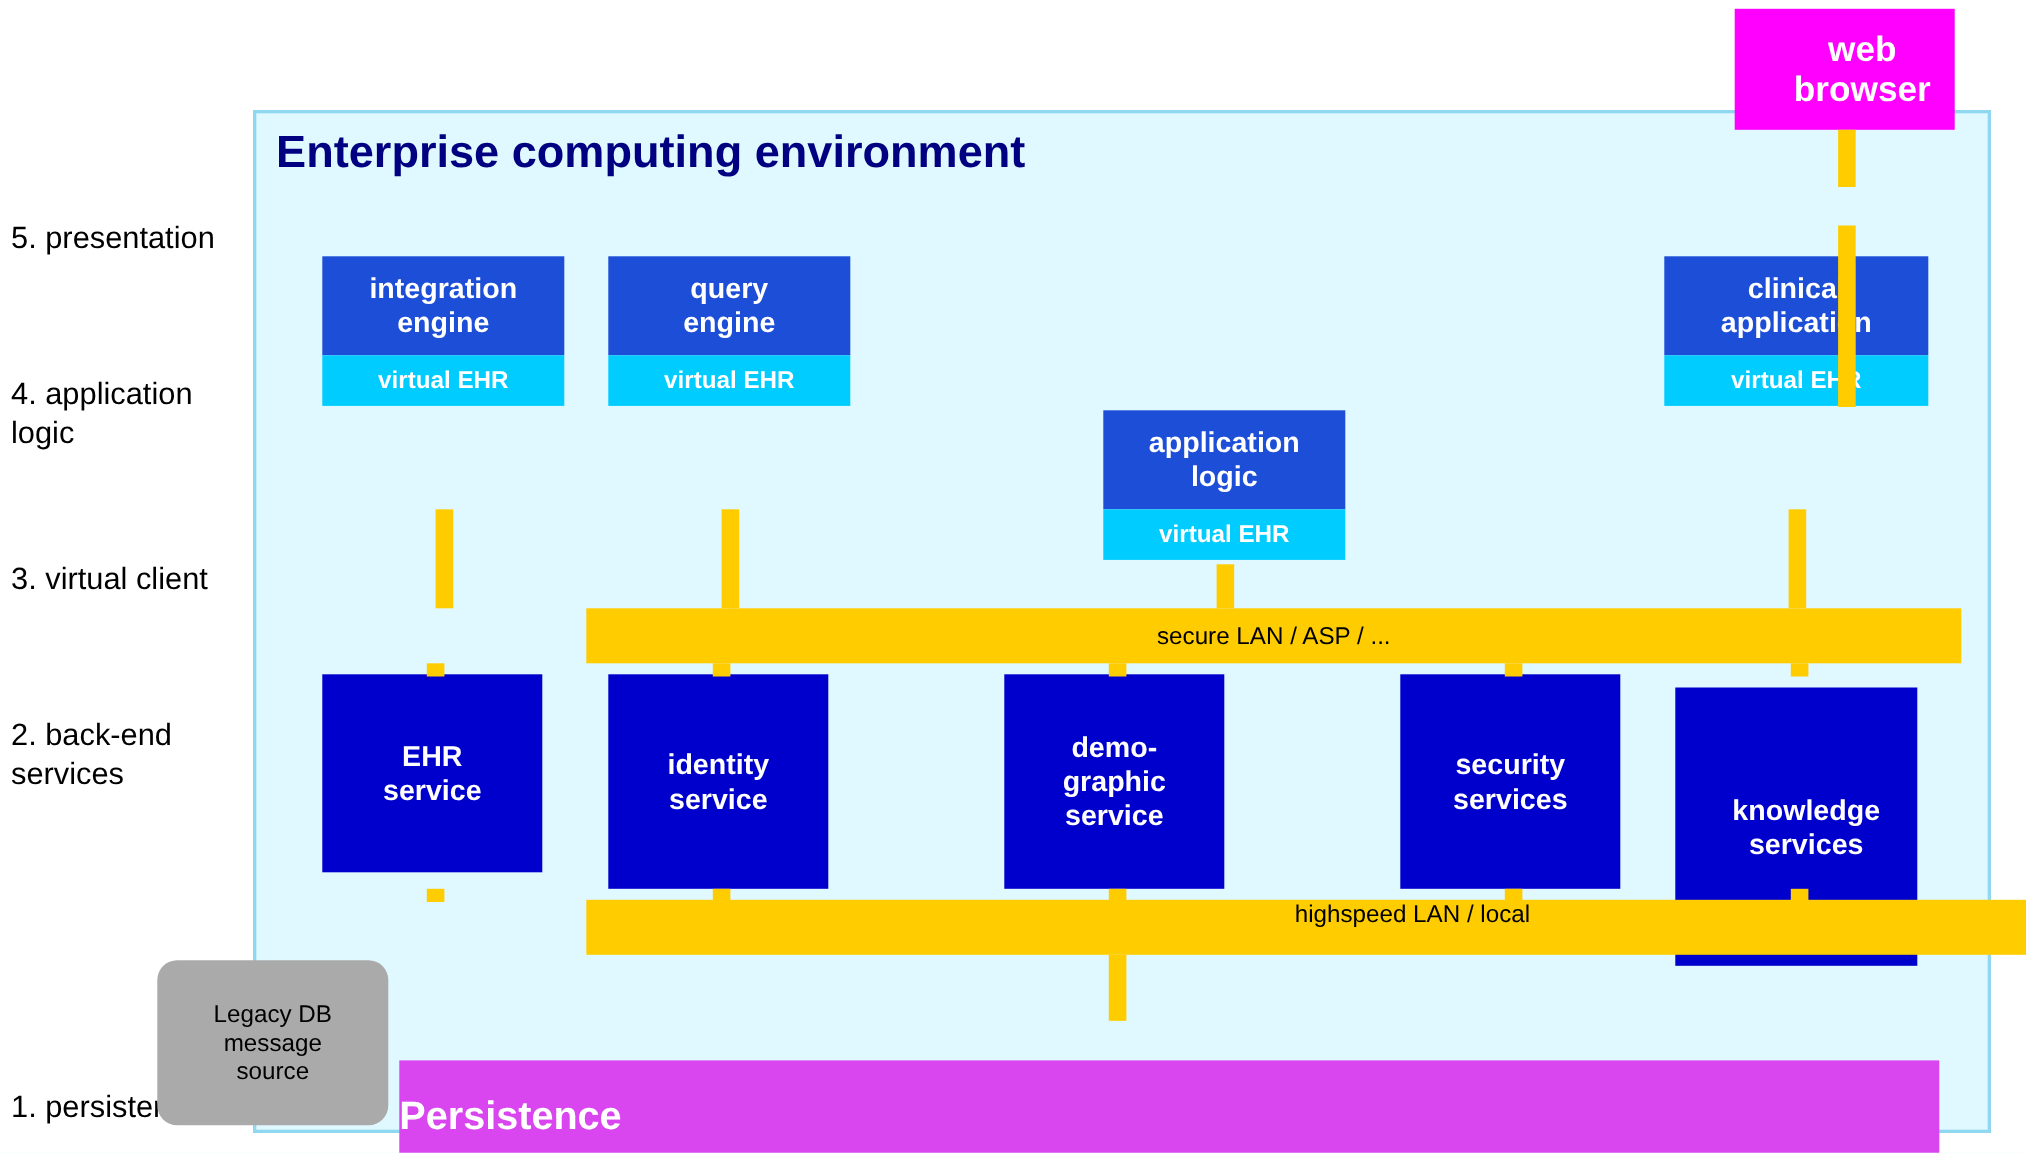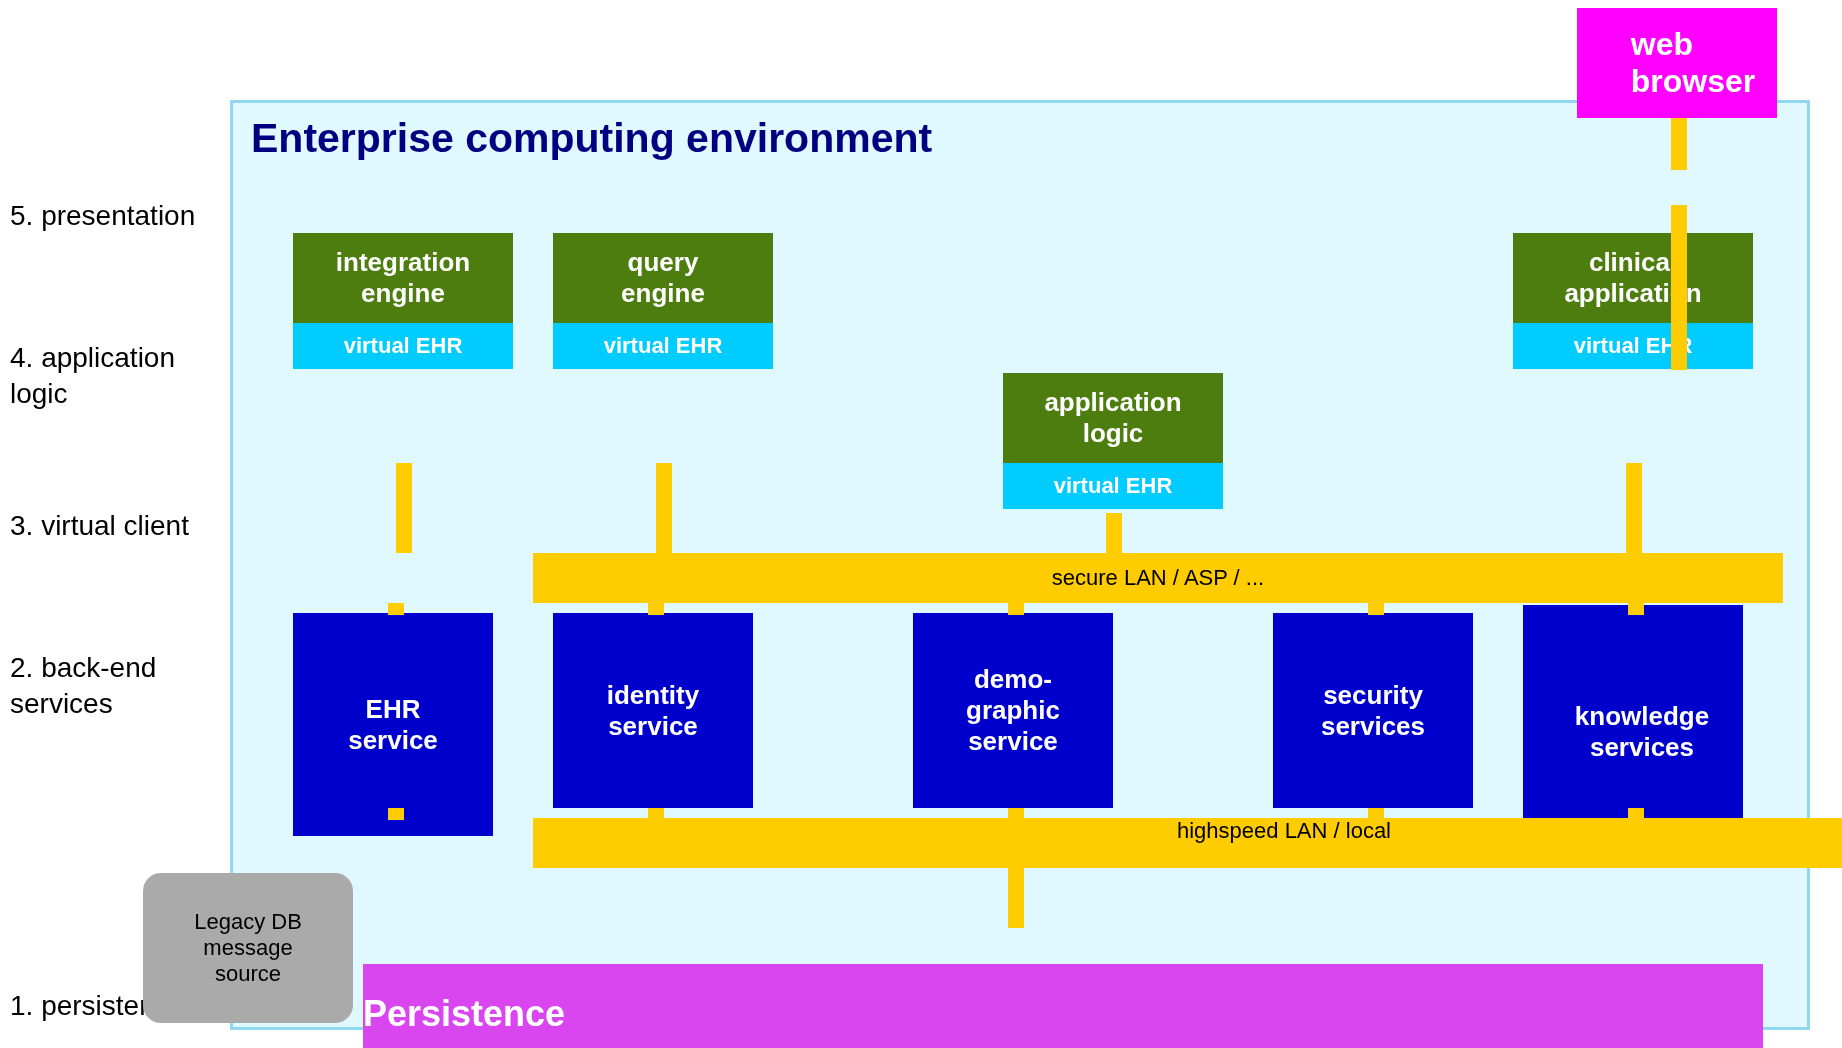--- a/index.html
+++ b/index.html
@@ -59,21 +59,21 @@
     .web-browser-box {
       position: absolute;
       right: 60px;
       top: 10px;
       width: 200px;
       height: 110px;
       background: #ff00ff;
       display: flex;
       align-items: center;
       justify-content: center;
-      text-align: left;
+      text-align: center;
       padding-left: 32px;
     }
     .web-browser-box span {
       color: #fff;
       font-size: 32px;
       font-weight: bold;
     }
 
     
     .web-portal {
@@ -114,21 +114,21 @@
     }
 
     
     .app-block {
       position: absolute;
       width: 210px;
       display: flex;
       flex-direction: column;
     }
     .app-block-top {
-      background: #4d7c0f;
+      background: #1d4ed8;
       padding: 14px 8px;
       text-align: center;
       font-size: 26px;
       font-weight: bold;
       color: #fff;
       flex: 1;
     }
     .app-block-bottom {
       background: #00ccff;
       padding: 10px 8px;
@@ -269,37 +269,37 @@
     </div>
 
     <div class="connector-v" style="left: 163px; top: 360px; height: 90px;"></div>
 
     <div class="connector-v" style="left: 423px; top: 360px; height: 90px;"></div>
 
     <div class="connector-v" style="left: 873px; top: 410px; height: 40px;"></div>
 
     <div class="connector-v" style="left: 1393px; top: 360px; height: 90px;"></div>
 
-    <div class="service-block" style="left: 60px; top: 510px; width: 200px; height: 223px;">
+    <div class="service-block" style="left: 60px; top: 510px; width: 200px; height: 180px;">
       <span>EHR<br>service</span>
     </div>
 
     <div class="service-block" style="left: 320px; top: 510px; width: 200px; height: 195px;">
       <span>identity<br>service</span>
     </div>
 
     <div class="service-block" style="left: 680px; top: 510px; width: 200px; height: 195px;">
       <span>demo-<br>graphic<br>service</span>
     </div>
 
     <div class="service-block" style="left: 1040px; top: 510px; width: 200px; height: 195px;">
       <span>security<br>services</span>
     </div>
 
-    <div class="service-block" style="left: 1290px; top: 502px; width: 220px; height: 253px; padding-left: 18px;">
+    <div class="service-block" style="left: 1290px; top: 522px; width: 220px; height: 253px; padding-left: 18px;">
       <span>knowledge<br>services</span>
     </div>
 
     <div class="connector-v" style="left: 155px; top: 500px; height: 12px;"></div>
     <div class="connector-v" style="left: 415px; top: 500px; height: 12px;"></div>
     <div class="connector-v" style="left: 775px; top: 500px; height: 12px;"></div>
     <div class="connector-v" style="left: 1135px; top: 500px; height: 12px;"></div>
     <div class="connector-v" style="left: 1395px; top: 500px; height: 12px;"></div>
 
     <div class="highspeed-lan-bar" style="top: 715px;">

